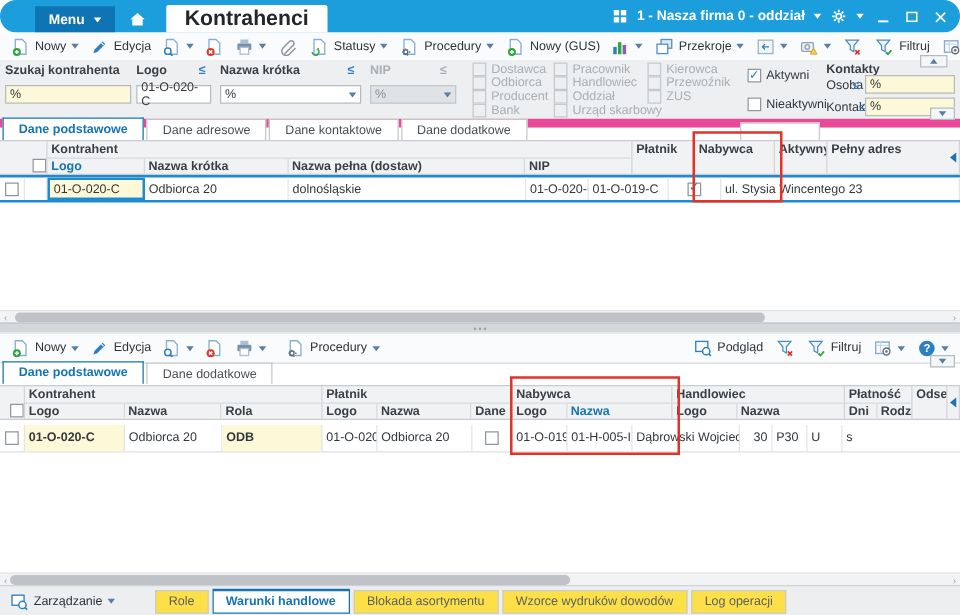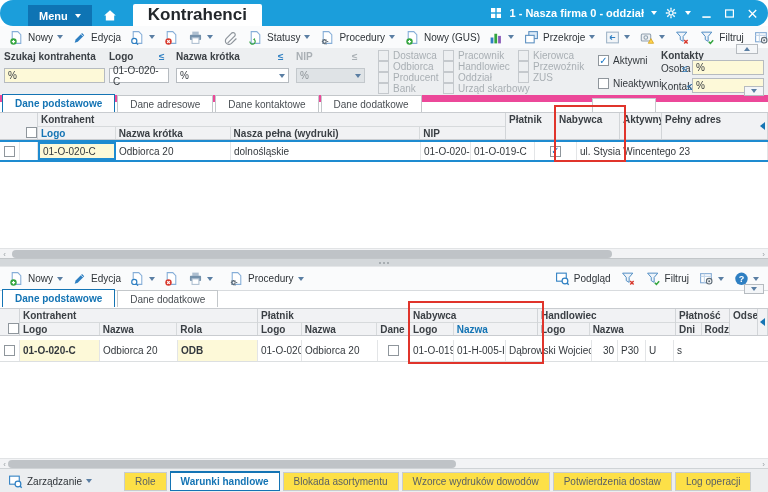--- a/index.html
+++ b/index.html
@@ -400,21 +400,21 @@
   <div class="tbl" style="top:112px">
     <div class="thead">
       <div class="seg cbseg" style="width:38px">
           <span class="cb"></span>
         </div>
       <div class="seg" style="width:468px">
         <div class="glabel">Kontrahent</div>
         <div class="subs">
           <div class="sub blue" style="width:78px">Logo</div>
           <div class="sub" style="width:115px">Nazwa krótka</div>
-          <div class="sub" style="width:190px">Nasza pełna (wydruki)</div>
+          <div class="sub" style="width:190px">Nazwa pełna (dostaw)</div>
           <div class="sub" style="width:85px">NIP</div>
         </div>
       </div>
       <div class="seg" style="width:50px">
           <div class="glabel">Płatnik</div>
         </div>
       <div class="seg" style="width:64px">
           <div class="glabel">Nabywca</div>
         </div>
       <div class="seg" style="width:42px">
@@ -657,20 +657,17 @@
     <div class="btab active">
         <span>Warunki handlowe</span>
       </div>
     <div class="btab">
         <span>Blokada asortymentu</span>
       </div>
     <div class="btab">
         <span>Wzorce wydruków dowodów</span>
       </div>
     <div class="btab">
-        <span>Potwierdzenia dostaw</span>
-      </div>
-    <div class="btab">
         <span>Log operacji</span>
       </div>
   </div>
 
 </div>
 
 </body></html>

